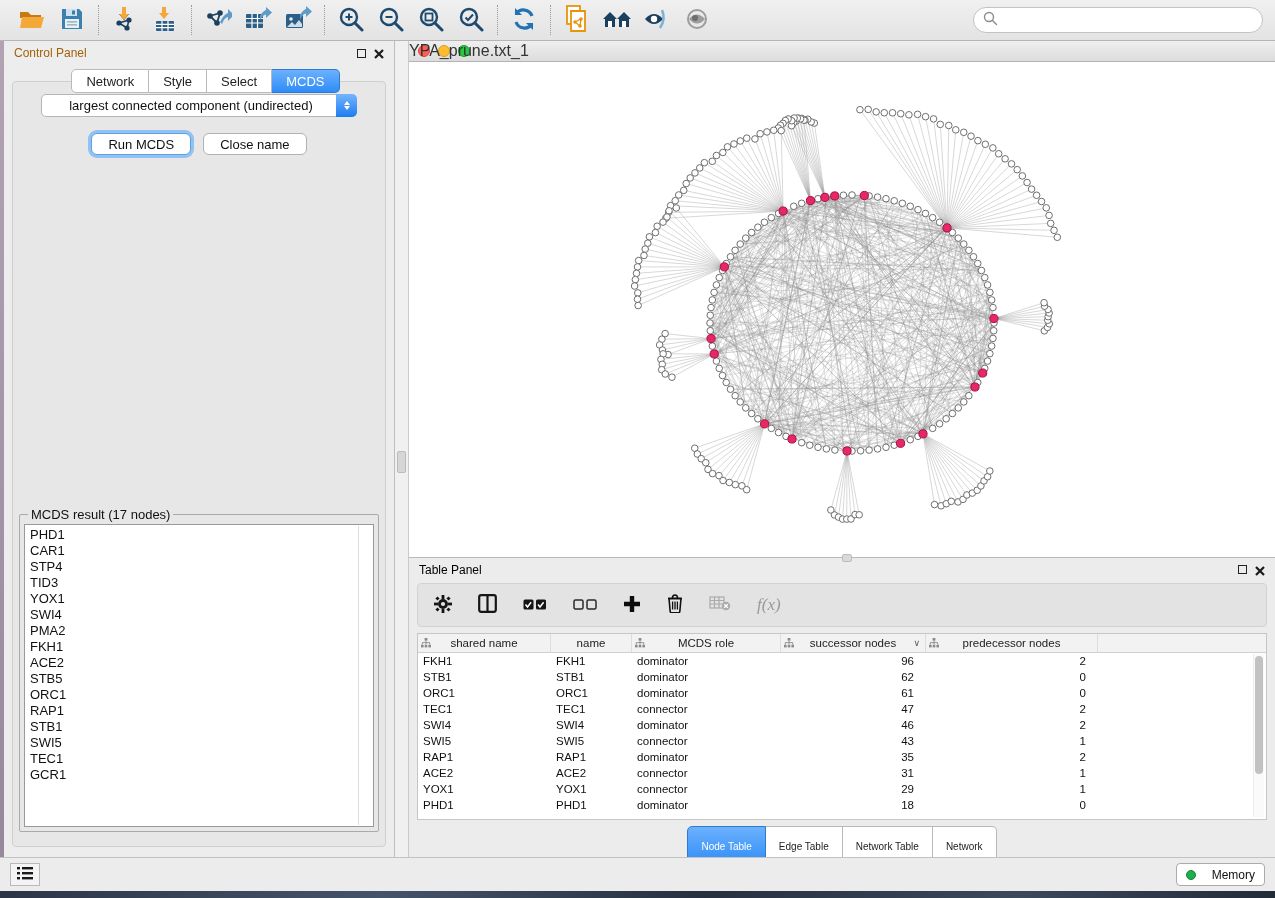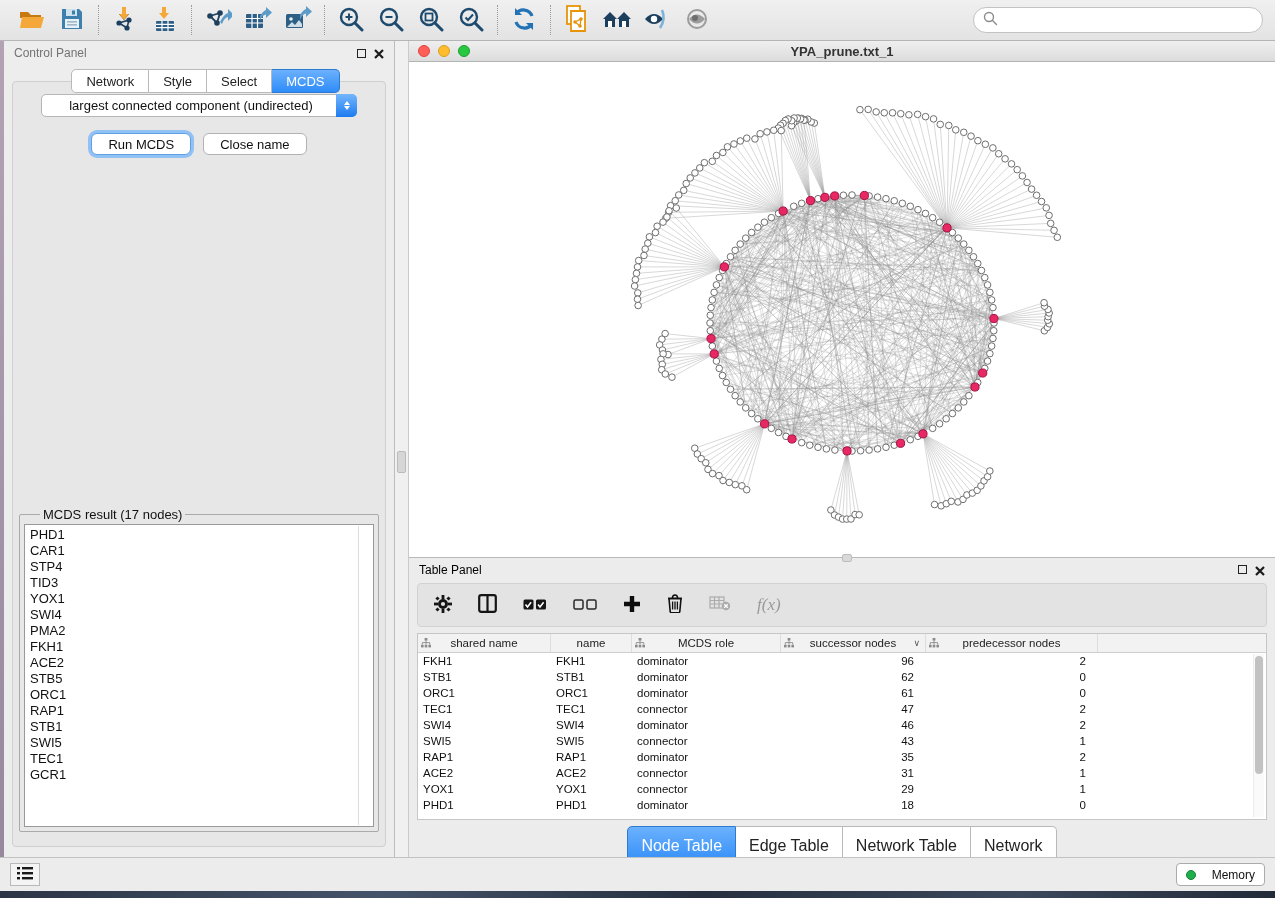--- a/index.html
+++ b/index.html
@@ -14,21 +14,21 @@
   .tsep { width:1px; height:30px; border-left:1px dotted #9a9a9a; margin:0 6px; }
   .toolbar .spacer { flex:1; }
   .searchbox { width:290px; height:26px; background:#fff; border:1px solid #c3c3c3; border-radius:13px;
     display:flex; align-items:center; padding:0 9px; }
   .searchbox input { border:none; outline:none; flex:1; font-size:12px; background:transparent; }
 
   
   .main { position:absolute; top:41px; left:0; width:1275px; height:816px; display:flex; }
   .wall-left { width:4px; background:linear-gradient(#b2a2b4,#97889c); }
   .control-panel { width:391px; background:#ededed; border-right:1px solid #bdbdbd; position:relative; }
-  .cp-header { height:24px; display:flex; align-items:center; padding:0 10px; font-size:12px; color:#737373; }
+  .cp-header { height:24px; display:flex; align-items:center; padding:0 10px; font-size:12px; color:#a16207; }
   .win-icons { margin-left:auto; display:flex; gap:8px; align-items:center; }
   .win-float { width:9px; height:9px; border:1.5px solid #222; }
   .win-close { width:10px; height:10px; }
 
   .cp-tabs { position:absolute; left:13px; right:0; top:28px; display:flex; justify-content:center; z-index:2; }
   .seg { height:24px; background:#fff; border:1px solid #b9b9b9; border-left:none; padding:0 14px;
     font-size:13px; color:#222; display:flex; align-items:center; cursor:pointer; }
   .seg:first-child { border-left:1px solid #b9b9b9; border-radius:5px 0 0 5px; }
   .seg:last-child { border-radius:0 5px 5px 0; }
   .seg.sel { background:linear-gradient(#6cb1fd,#2e8cf8); border-color:#2e7ad0; color:#fff; }
@@ -44,38 +44,38 @@
   .dd-stepper i { width:0; height:0; border-left:3.5px solid transparent; border-right:3.5px solid transparent; }
   .dd-up { border-bottom:4px solid #fff; }
   .dd-down { border-top:4px solid #fff; }
   .btn-row { display:flex; justify-content:center; gap:12px; margin-top:16px; }
   .mac-btn { height:22px; padding:0 16px; background:#fff; border:1px solid #b2b2b2; border-radius:6px;
     font-size:13px; color:#111; cursor:pointer; font-family:"Liberation Sans",sans-serif; }
   .mac-btn.focused { box-shadow:0 0 0 3px rgba(77,163,255,.55); border-color:#5ea0e8; }
 
   .mcds-group { position:absolute; left:6px; right:6px; top:425px; bottom:14px; border:1px solid #aaa;
     border-radius:2px; background:transparent; }
-  .mcds-group legend { font-size:13px; color:#111; margin-left:20px; padding:0 3px; }
+  .mcds-group legend { font-size:13px; color:#111; margin-left:8px; padding:0 3px; }
   .mcds-list { position:absolute; left:4px; right:4px; top:2px; bottom:4px; background:#fff;
     border:1px solid #999; overflow:hidden; padding:2px 0 0 5px; }
   .mcds-list .li { font-size:13px; line-height:16px; color:#111; }
   .mcds-scroll { position:absolute; top:1px; bottom:1px; right:14px; width:1px; background:#ddd; }
 
   .splitter { width:14px; background:#f0f0f0; border-right:1px solid #cacaca; position:relative; }
   .splitter .grip { position:absolute; top:410px; left:2px; width:9px; height:22px; background:#d6d6d6; border:1px solid #bbb; border-radius:2px; }
 
   .right-col { flex:1; background:#e4e4e4; display:flex; flex-direction:column; }
 
   
   .net-window { height:517px; display:flex; flex-direction:column; border-bottom:1px solid #b9b9b9; }
   .titlebar { height:21px; background:linear-gradient(#efefef,#dcdcdc); border-bottom:1px solid #b3b3b3;
     display:flex; align-items:center; position:relative; }
   .lights { display:flex; gap:8px; margin-left:9px; }
   .light { width:12px; height:12px; border-radius:50%; }
-  .title-text { position:absolute; left:0; right:0; text-align:center; font-size:13px; font-weight:bold; color:#333; }
+  .title-text { position:absolute; left:0; right:0; text-align:left; font-size:16px; font-weight:normal; color:#333; }
   .net-canvas { flex:1; background:#fff; position:relative; overflow:hidden; }
 
   
   .table-panel { flex:1; background:#ececec; position:relative; }
   .tp-grip { position:absolute; top:-4px; left:50%; width:10px; height:8px; background:#d9d9d9; border:1px solid #bdbdbd; border-radius:2px; }
   .tp-header { height:23px; display:flex; align-items:center; padding:0 10px; font-size:12px; color:#000000; }
   .tp-toolbar { margin:2px 8px 0 8px; height:44px; background:#e3e3e3; border:1px solid #d2d2d2; border-radius:4px;
     display:flex; align-items:center; gap:26px; padding:0 16px; }
   .tp-tbtn { background:none; border:none; display:flex; align-items:center; cursor:pointer; }
   .fx { font-family:"Liberation Serif",serif; font-style:italic; font-size:17px; color:#9a9a9a; }
@@ -88,21 +88,21 @@
   .th .th-sort { position:absolute; right:5px; font-size:9px; color:#555; }
   .tbody { position:relative; }
   .tr { display:flex; height:16px; align-items:center; }
   .td { font-size:11.5px; color:#111; overflow:hidden; white-space:nowrap; }
   .td.left { padding-left:5px; text-align:left; }
   .td.right { padding-right:12px; text-align:right; }
   .vscroll { position:absolute; top:20px; bottom:2px; right:2px; width:11px; background:#fafafa; border-left:1px solid #ececec; }
   .vthumb { position:absolute; top:2px; right:1px; width:8px; height:118px; background:#c2c2c2; border-radius:4px; }
 
   .tp-tabs { position:absolute; left:0; right:0; top:268px; display:flex; justify-content:center; }
-  .tp-tabs .seg { height:40px; font-size:16px; padding:0 13px; }
+  .tp-tabs .seg { height:40px; font-size:10px; padding:0 13px; }
 
   
   .statusbar { position:absolute; left:0; top:857px; width:1275px; height:34px; background:#ececec;
     border-top:1px solid #c2c2c2; display:flex; align-items:center; padding:0 10px; }
   .list-btn { width:30px; height:23px; background:#f4f4f4; border:1px solid #b9b9b9; display:flex; align-items:center; justify-content:center; cursor:pointer; }
   .memory-btn { margin-left:auto; height:23px; background:#fff; border:1px solid #ababab; border-radius:4px;
     display:flex; align-items:center; gap:16px; padding:0 9px; font-size:12px; color:#111; cursor:pointer; }
   .mem-dot { width:10px; height:10px; border-radius:50%; background:#1faf4a; border:1px solid #148038; }
   .wall-bottom { position:absolute; left:0; top:891px; width:1275px; height:7px;
     background:linear-gradient(90deg,#2c3546,#45536a 30%,#26303f 55%,#3c485c 80%,#222b38); }

